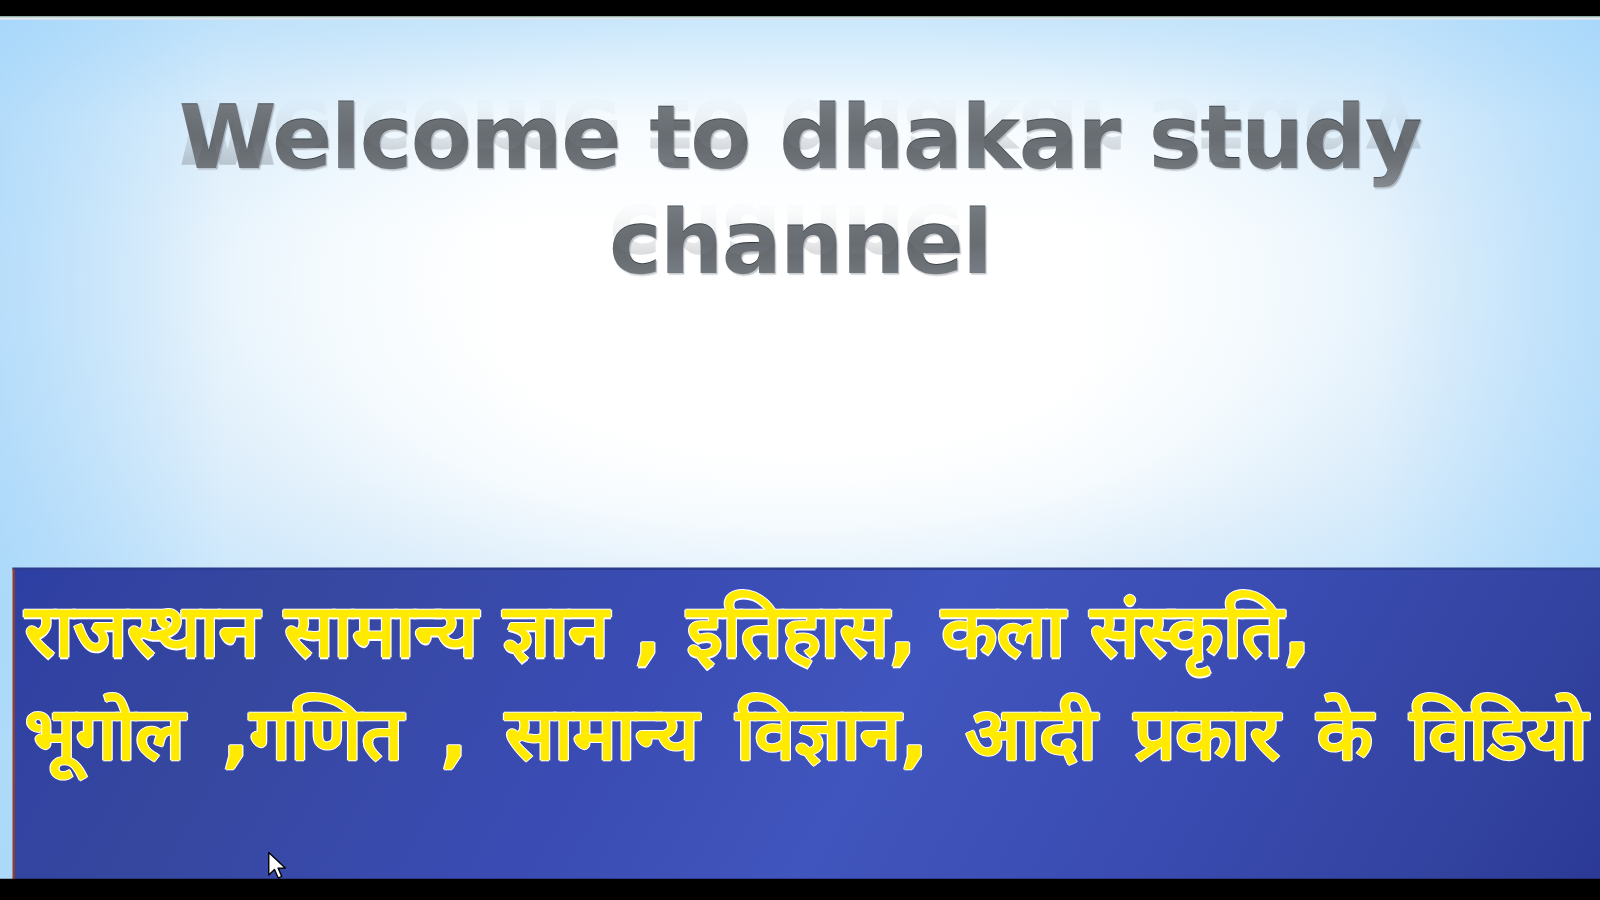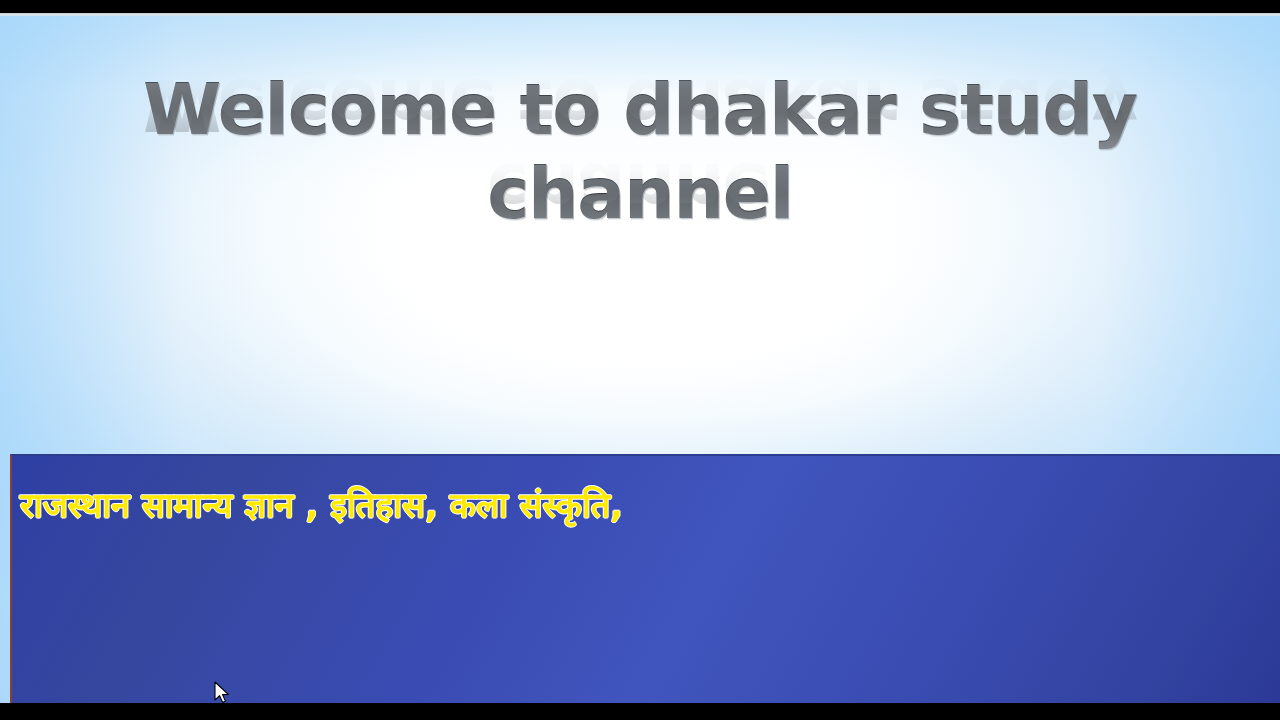--- a/index.html
+++ b/index.html
@@ -170,21 +170,21 @@
   .body-inner {
     position: absolute;
     left: 8px;
     top: 8px;
     width: 1250px;
     padding: 0;
   }
   .body-line {
     font-family: "DejaVu Sans", sans-serif;
     font-weight: bold;
-    font-size: 34px;
+    font-size: 58px;
     line-height: 82px;
     color: #ffea00;
     white-space: nowrap;
     letter-spacing: 0px;
     text-shadow:
        1px 0 0 #ffffff,
       -1px 0 0 #ffffff,
        0 1px 0 #ffffff,
        0 -1px 0 #ffffff;
   }
@@ -224,20 +224,21 @@
       </div>
       <div class="title-line">
         <span class="title-text">channel</span>
         <span class="title-reflection">channel</span>
       </div>
     </div>
 
     <div class="body-box">
       <div class="body-inner">
         <div class="body-line">राजस्थान सामान्य ज्ञान ,  इतिहास, कला संस्कृति,</div>
+        <div class="body-line justify">भूगोल ,गणित ,  सामान्य विज्ञान, आदी प्रकार के विडियो</div>
       </div>
     </div>
   </div>
 
   <div class="bar-bottom"></div>
 
   <svg class="cursor" viewBox="0 0 16 24" style="left: 214px; top: 681px;">
     <polygon points="1,1 1,19 5.6,14.6 8.6,21.4 11.4,20.1 8.5,13.6 14.2,13.4" fill="#ffffff" stroke="#000000" stroke-width="1.1" stroke-linejoin="round"></polygon>
   </svg>
 

